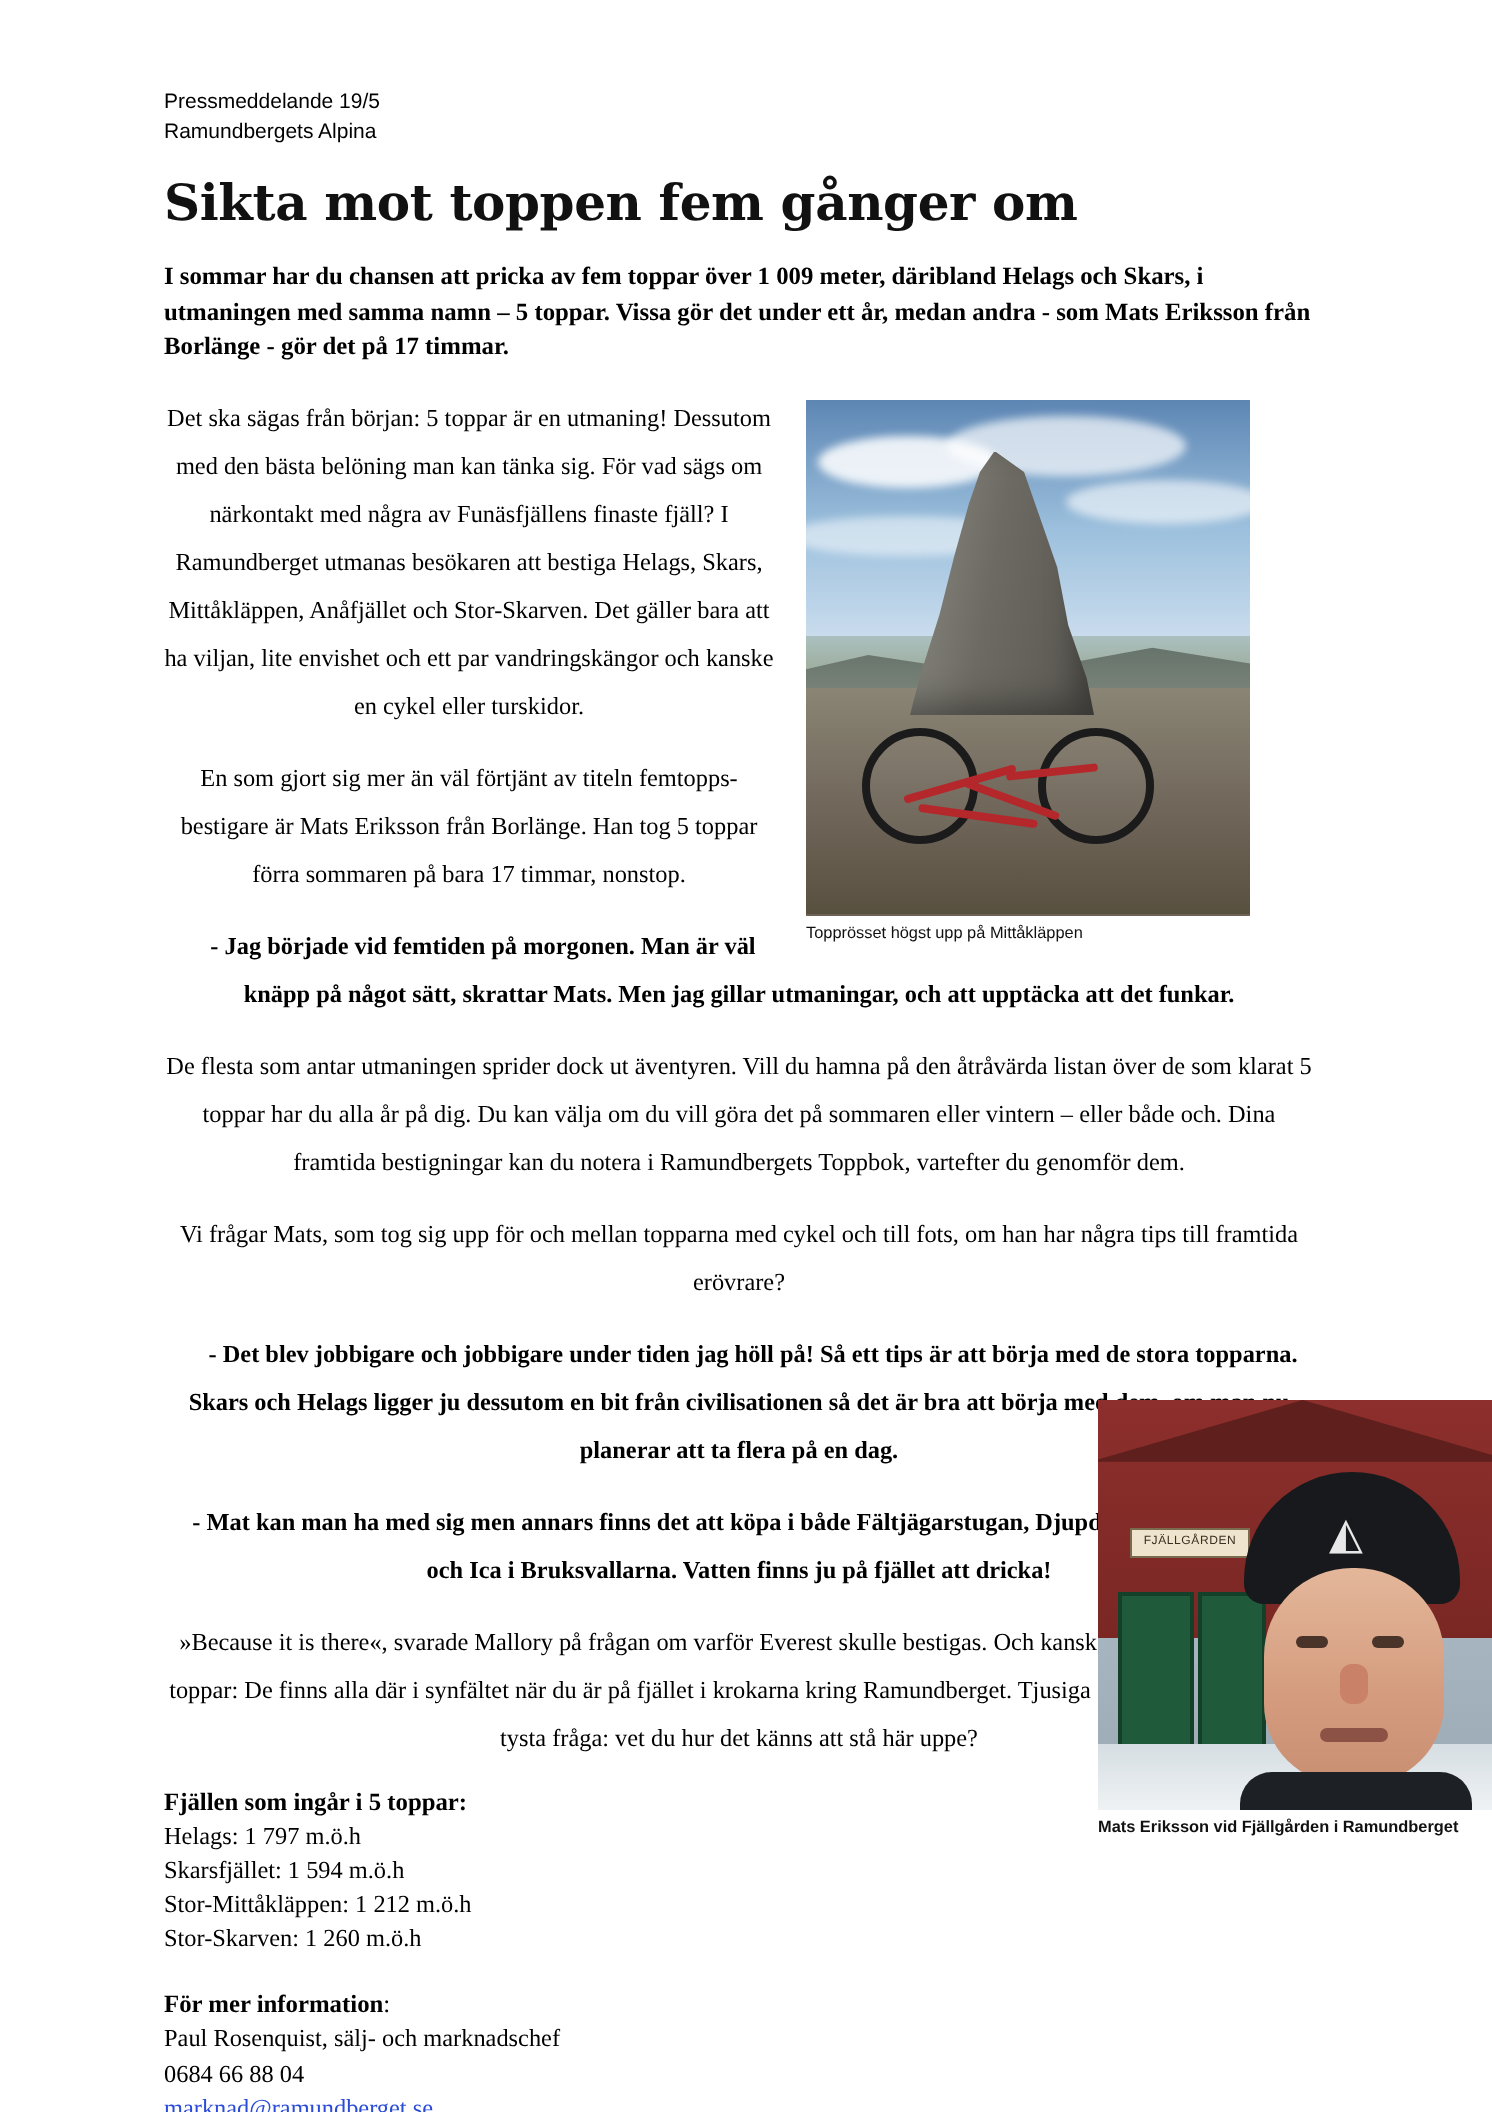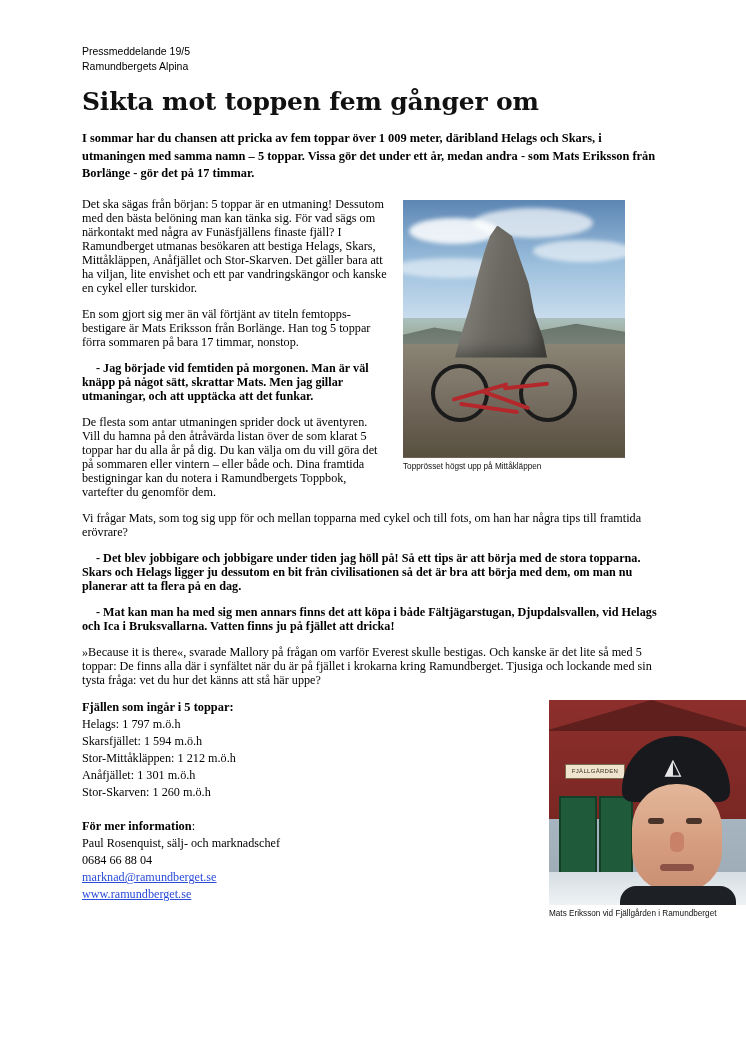--- a/index.html
+++ b/index.html
@@ -52,23 +52,23 @@
     font-weight: bold;
     font-size: 12.4px;
     line-height: 17.5px;
     margin: 0 0 14px 0;
     text-align: left;
   }
 
   p.body {
     font-family: "Liberation Serif", serif;
     font-size: 12.2px;
-    line-height: 14px;
+    line-height: 24px;
     margin: 0 0 12px 0;
-    text-align: left;
+    text-align: center;
   }
   p.indent { text-indent: 14px; font-weight: bold; }
 
   
   .img-top {
     float: right;
     width: 254px;
     margin: 3px 0 13px 16px;
   }
   .photo-cairn {
@@ -239,20 +239,21 @@
   .collar {
     position: absolute; left: 6px; top: 150px; width: 116px; height: 56px;
     background: #1d2126; border-radius: 16px 16px 0 0;
   }
   .caption-bottom {
     font-family: "Liberation Sans", sans-serif;
     font-size: 8.2px;
     line-height: 11px;
     color: #111;
     padding-top: 3px;
+    font-weight: bold;
   }
 </style>
 </head>
 <body>
 
 <div class="page">
 
   <div class="content">
 
     <div class="kicker">
@@ -294,21 +295,20 @@
     <p class="body">Vi frågar Mats, som tog sig upp för och mellan topparna med cykel och till fots, om han har några tips till framtida erövrare?</p>
     <p class="body indent">-  Det blev jobbigare och jobbigare under tiden jag höll på! Så ett tips är att börja med de stora topparna. Skars och Helags ligger ju dessutom en bit från civilisationen så det är bra att börja med dem, om man nu planerar att ta flera på en dag.</p>
     <p class="body indent">- Mat kan man ha med sig men annars finns det att köpa i både Fältjägarstugan, Djupdalsvallen, vid Helags och Ica i Bruksvallarna. Vatten finns ju på fjället att dricka!</p>
     <p class="body">»Because it is there«, svarade Mallory på frågan om varför Everest skulle bestigas. Och kanske är det lite så med 5 toppar: De finns alla där i synfältet när du är på fjället i krokarna kring Ramundberget. Tjusiga och lockande med sin tysta fråga: vet du hur det känns att stå här uppe?</p>
 
     <div class="list-title">Fjällen som ingår i 5 toppar:</div>
     <ul class="peaks">
       <li>Helags: 1 797 m.ö.h</li>
       <li>Skarsfjället: 1 594 m.ö.h</li>
       <li>Stor-Mittåkläppen: 1 212 m.ö.h</li>
-      <li>Anåfjället: 1 301 m.ö.h</li>
       <li>Stor-Skarven: 1 260 m.ö.h</li>
     </ul>
 
     <div class="info-title">
       <b>För mer information</b><span>:</span>
     </div>
     <div class="info-line">Paul Rosenquist, sälj- och marknadschef</div>
     <div class="info-line">0684 66 88 04</div>
     <div class="info-line"><a class="link" href="#">marknad@ramundberget.se</a></div>
     <div class="info-line"><a class="link" href="#">www.ramundberget.se</a></div>

